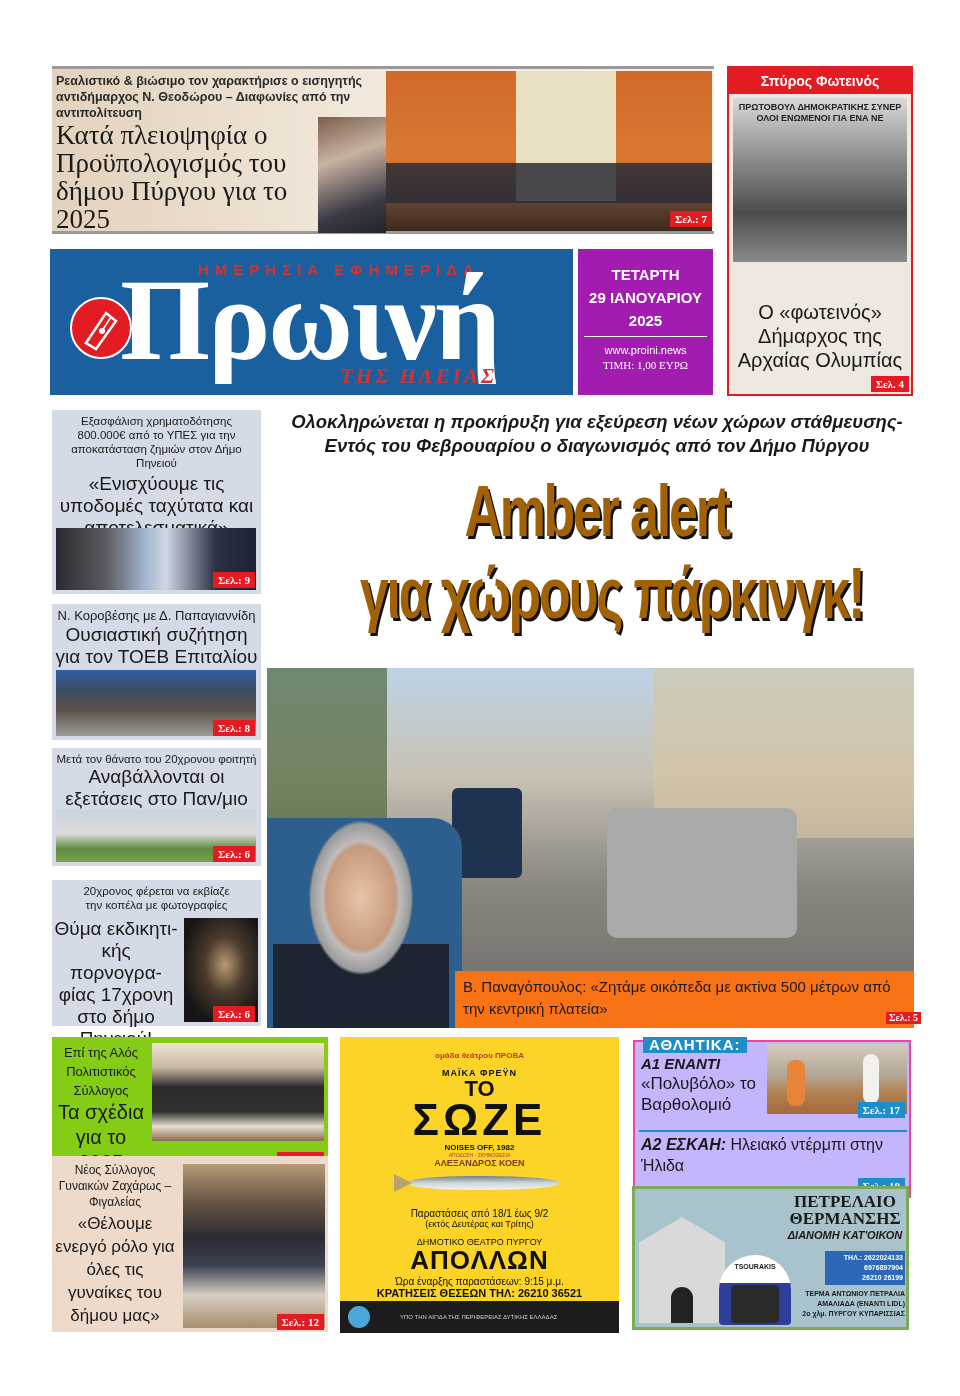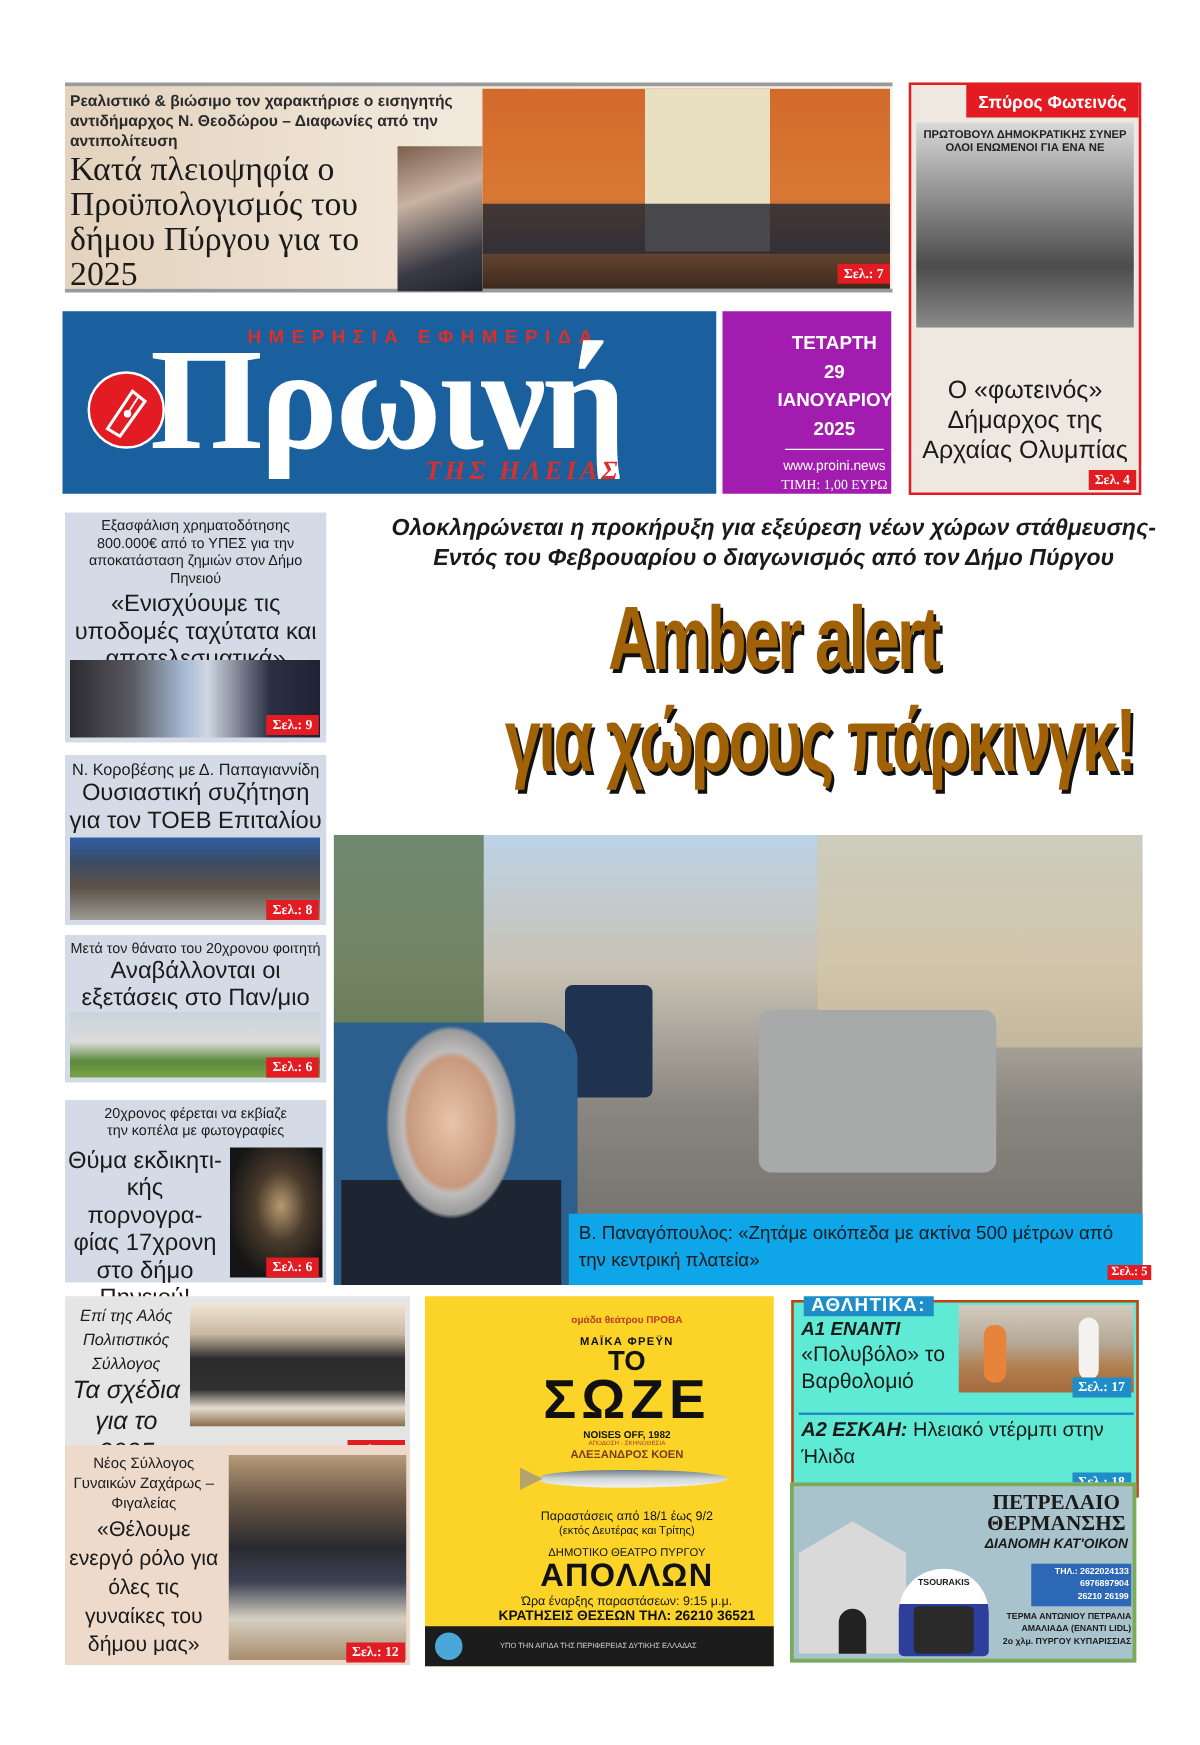--- a/index.html
+++ b/index.html
@@ -1,17 +1,17 @@
 <!DOCTYPE html>
 <html><head>
 <meta charset="utf-8">
 <style>
   * { box-sizing: border-box; margin: 0; padding: 0; }
   body { width: 960px; height: 1396px; background: #ffffff; position: relative; overflow: hidden; font-family: "Liberation Sans", sans-serif; color: #1a1a1a; }
-  .abs { position: absolute; padding-left: 44px; }
+  .abs { position: absolute; }
   .page-tag { position: absolute; background: #e31b23; color: #fff; font-family: "Liberation Serif", serif; font-weight: bold; font-size: 11px; padding: 1px 5px; line-height: 14px; }
   .page-tag.blue { background: #1d8ec9; }
   .photo { position: absolute; overflow: hidden; }
 
   
   #top-story { left: 52px; top: 66px; width: 662px; height: 168px; background: linear-gradient(90deg, #e3d2bd 0%, #f1e7da 45%, #f7f1ea 100%); border-top: 3px solid #9a9a9a; border-bottom: 3px solid #9a9a9a; }
   #top-story .kicker { position: absolute; left: 4px; top: 4px; width: 320px; font-size: 12.5px; line-height: 16px; font-weight: bold; color: #2a2a2a; }
   #top-story .title { position: absolute; left: 4px; top: 52px; width: 260px; font-family: "Liberation Serif", serif; font-size: 27px; line-height: 28px; color: #1a1a1a; }
 
   
@@ -35,29 +35,29 @@
   .lbox { position: absolute; left: 52px; width: 209px; background: #d5dbe6; text-align: center; }
   .lbox .kicker { font-size: 11.5px; line-height: 14px; color: #1a1a1a; padding-top: 4px; }
   .lbox .title { font-size: 19px; line-height: 22px; color: #1a1a1a; }
 
   
   #lead-kicker { left: 268px; top: 410px; width: 658px; text-align: center; font-style: italic; font-weight: bold; font-size: 18.5px; line-height: 24px; color: #1a1a1a; }
   #lead-title { left: 262px; top: 470px; width: 670px; text-align: center; font-family: "Liberation Sans", sans-serif; font-weight: bold; color: #a16207; font-size: 72px; line-height: 82px; text-shadow: 3px 3px 0 #111; letter-spacing: -3px; }
   #lead-title .ln { display: inline-block; transform: scaleX(0.72); transform-origin: center; white-space: nowrap; }
 
   #lead-photo { left: 267px; top: 668px; width: 647px; height: 360px; background: linear-gradient(180deg, #bcd3e6 0%, #c9c2b4 30%, #8a8780 60%, #6c6a66 100%); }
-  #lead-caption { left: 455px; top: 971px; width: 459px; height: 57px; background: #0ea5e9; color: #1b1b1b; font-size: 15px; line-height: 22px; padding: 5px 8px; }
-
-  
-  #alos { left: 52px; top: 1037px; width: 276px; height: 137px; background: #e5e5e5; font-style: italic; }
+  #lead-caption { left: 455px; top: 971px; width: 459px; height: 57px; background: #f97316; color: #1b1b1b; font-size: 15px; line-height: 22px; padding: 5px 8px; }
+
+  
+  #alos { left: 52px; top: 1037px; width: 276px; height: 137px; background: #84cc16; }
   #alos .text { position: absolute; left: 4px; top: 6px; width: 90px; text-align: center; }
   #women { left: 52px; top: 1156px; width: 276px; height: 176px; background: #eddacb; }
   #women .text { position: absolute; left: 2px; top: 6px; width: 122px; text-align: center; }
   #ad-theatre { left: 340px; top: 1037px; width: 279px; height: 296px; background: #fcd428; text-align: center; color: #111; }
-  #sports { left: 633px; top: 1040px; width: 278px; height: 158px; border: 2px solid #c2410c; background: #5eead4; }
+  #sports { left: 633px; top: 1040px; width: 278px; height: 158px; border: 2px solid #ec4899; background: #c4b5fd; }
   #sports .label { position: absolute; left: 8px; top: -5px; background: #1d8ec9; color: #fff; font-weight: bold; font-size: 15px; padding: 0 6px; line-height: 16px; letter-spacing: 1px; }
   #ad-oil { left: 632px; top: 1186px; width: 277px; height: 144px; background: #a9c3cd; border: 3px solid #7bab58; }
 </style>
 </head>
 <body>
 
 <div id="top-story" class="abs">
   <div class="kicker">Ρεαλιστικό &amp; βιώσιμο τον χαρακτήρισε ο εισηγητής αντιδήμαρχος Ν. Θεοδώρου – Διαφωνίες από την αντιπολίτευση</div>
   <div class="title">Κατά πλειοψηφία ο Προϋπολογισμός του δήμου Πύργου για το 2025</div>
   <div class="photo" style="left:266px;top:48px;width:68px;height:116px;background:linear-gradient(160deg,#7b5f4c 0%,#c9b2a1 35%,#3a3a44 75%,#20232b 100%);"></div>

